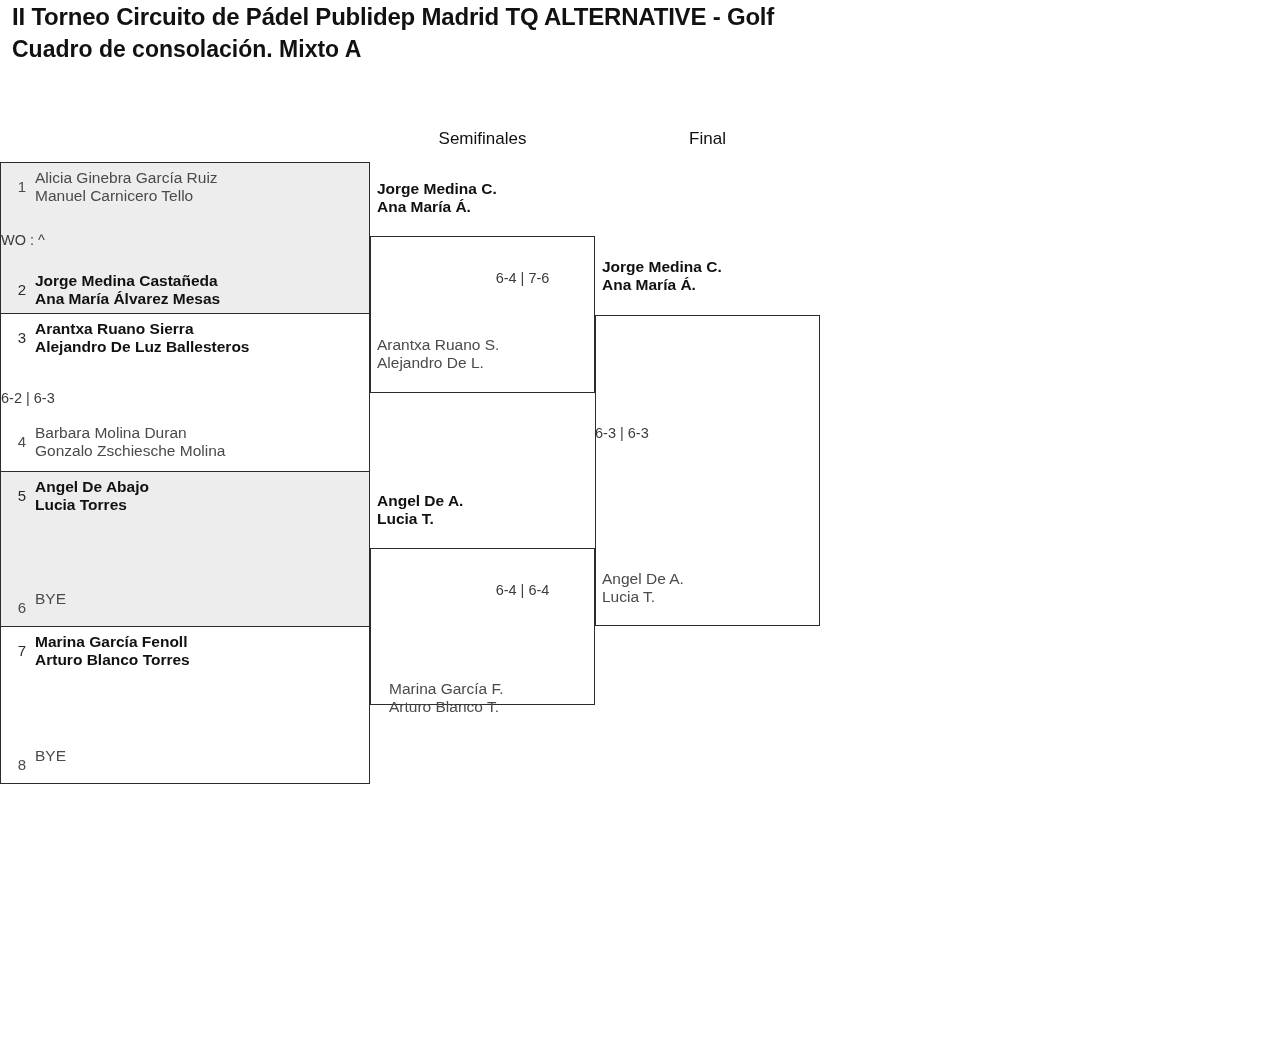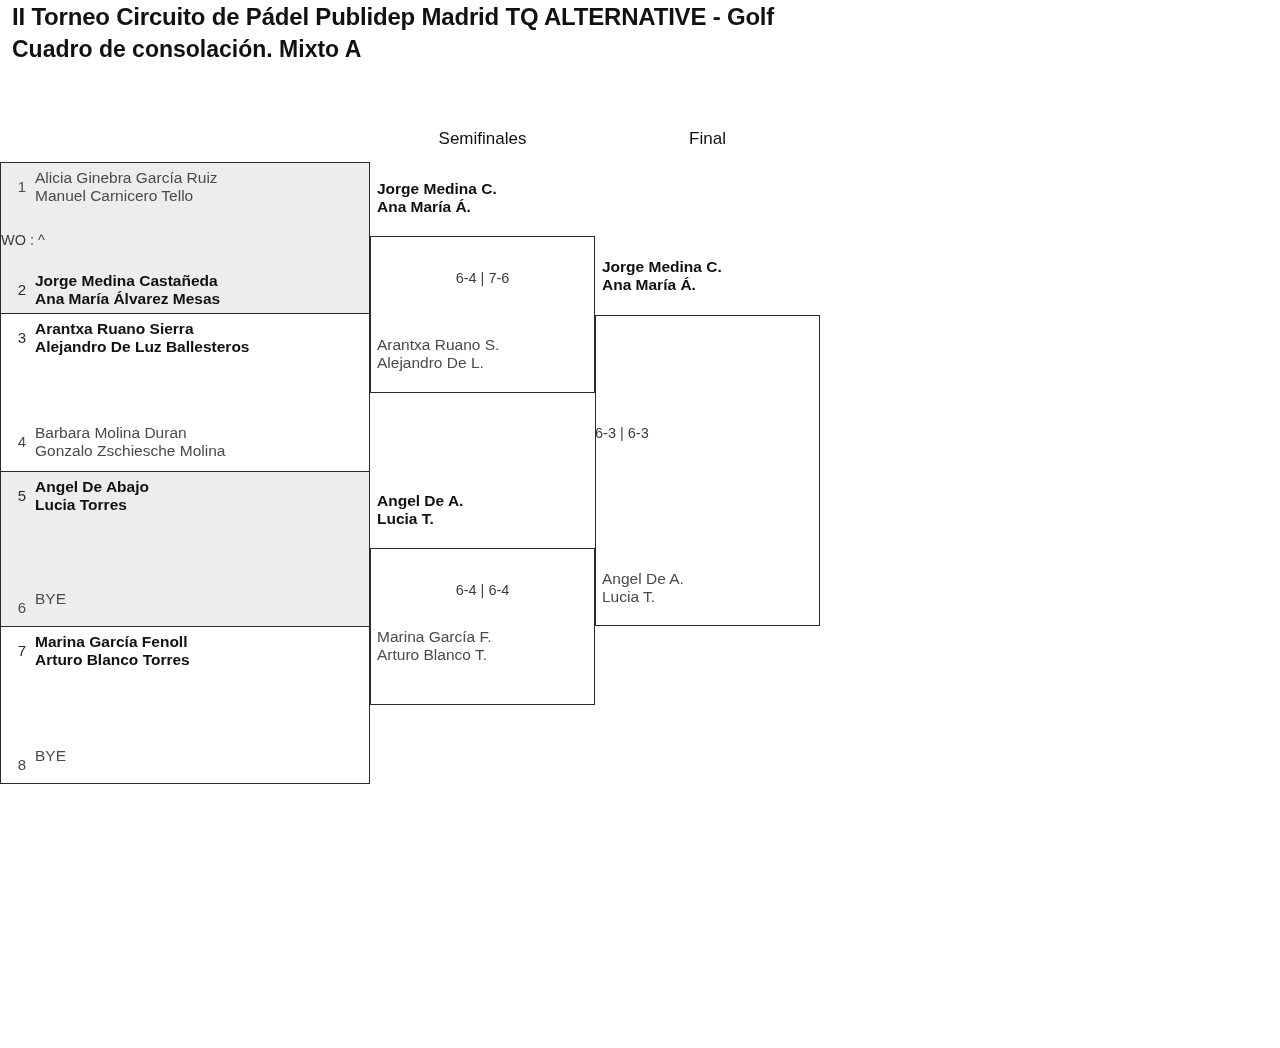--- a/index.html
+++ b/index.html
@@ -130,30 +130,31 @@
     font-size: 15.5px;
     line-height: 18px;
   }
   .r2-label .nm { display: block; white-space: nowrap; }
   .r2-label.winner { font-weight: 700; color: #111111; }
   .r2-label.loser  { font-weight: 400; color: #4a4a4a; }
 
   #r2-top-0    { top: 180px; }
   #r2-bottom-0 { top: 336px; }
   #r2-top-1    { top: 492px; }
-  #r2-bottom-1 { top: 628px; }
+  #r2-bottom-1 { top: 680px; margin-left: 12px; }
 
   .r2-score {
     position: absolute;
     left: 370px;
     width: 225px;
     text-align: center;
     font-size: 14.5px;
     color: #3c3c3c;
     line-height: 18px;
+    padding-left: 40px;
   }
   #r2-score-0 { top: 269px; }
   #r2-score-1 { top: 581px; }
 
   
   #r3-box {
     position: absolute;
     left: 595px;
     top: 315px;
     width: 225px;
@@ -217,20 +218,21 @@
 </div>
 
 <div class="r1-block plain b1">
   <div class="team-row team-top winner">
     <div class="seed">3</div>
     <div class="names">
       <span class="nm">Arantxa Ruano Sierra</span>
       <span class="nm">Alejandro De Luz Ballesteros</span>
     </div>
   </div>
+  <div class="r1-score s1">6-2 | 6-3</div>
   <div class="team-row team-bottom-b1 loser">
     <div class="seed">4</div>
     <div class="names">
       <span class="nm">Barbara Molina Duran</span>
       <span class="nm">Gonzalo Zschiesche Molina</span>
     </div>
   </div>
 </div>
 
 <div class="r1-block shaded b2">

